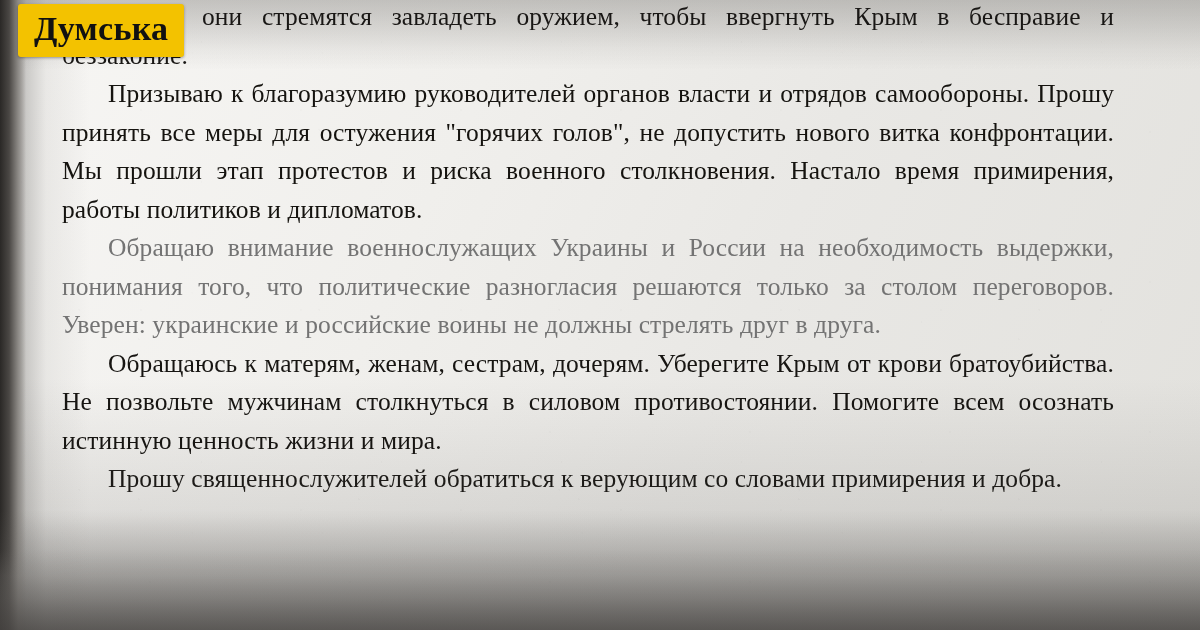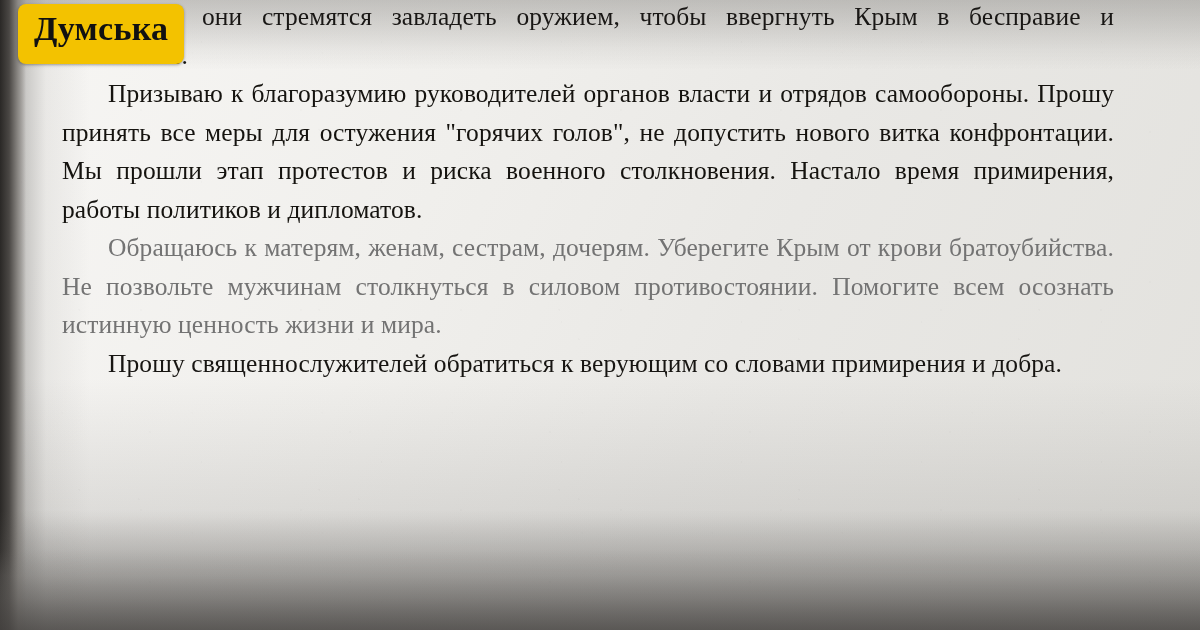--- a/index.html
+++ b/index.html
@@ -111,40 +111,41 @@
   .logo-badge {
     position: absolute;
     left: 18px;
     top: 4px;
     background: #f3c200;
     color: #111111;
     font-family: "Liberation Serif", serif;
     font-weight: bold;
     font-size: 34px;
     line-height: 1;
-    padding: 8px 16px 18px 16px;
-    border-radius: 8px;
+    padding: 8px 16px 11px 16px;
+    border-radius: 3px;
     box-shadow: 0 1px 3px rgba(0,0,0,0.35);
     letter-spacing: 0.3px;
     white-space: nowrap;
   }
 </style>
 </head>
 <body>
 
 <div id="stage">
 
   <div class="scan-bg"></div>
   <div class="scan-noise"></div>
   <div class="top-smudge"></div>
   <div class="left-edge"></div>
 
   <div class="doc-text">
     <p class="first">лозунгами, они стремятся завладеть оружием, чтобы ввергнуть Крым в бесправие и беззаконие.</p>
     <p>Призываю к благоразумию руководителей органов власти и отрядов самообороны. Прошу принять все меры для остужения "горячих голов", не допустить нового витка конфронтации. Мы прошли этап протестов и риска военного столкновения. Настало время примирения, работы политиков и дипломатов.</p>
+    <p>Обращаю внимание военнослужащих Украины и России на необходимость выдержки, понимания того, что политические разногласия решаются только за столом переговоров. Уверен: украинские и российские воины не должны стрелять друг в друга.</p>
     <p>Обращаюсь к матерям, женам, сестрам, дочерям. Уберегите Крым от крови братоубийства. Не позвольте мужчинам столкнуться в силовом противостоянии. Помогите всем осознать истинную ценность жизни и мира.</p>
     <p>Прошу священнослужителей обратиться к верующим со словами примирения и добра.</p>
   </div>
 
   <div class="fade-veil"></div>
   <div class="bottom-shadow"></div>
 
   <div class="logo-badge">Думська</div>
 
 </div>

